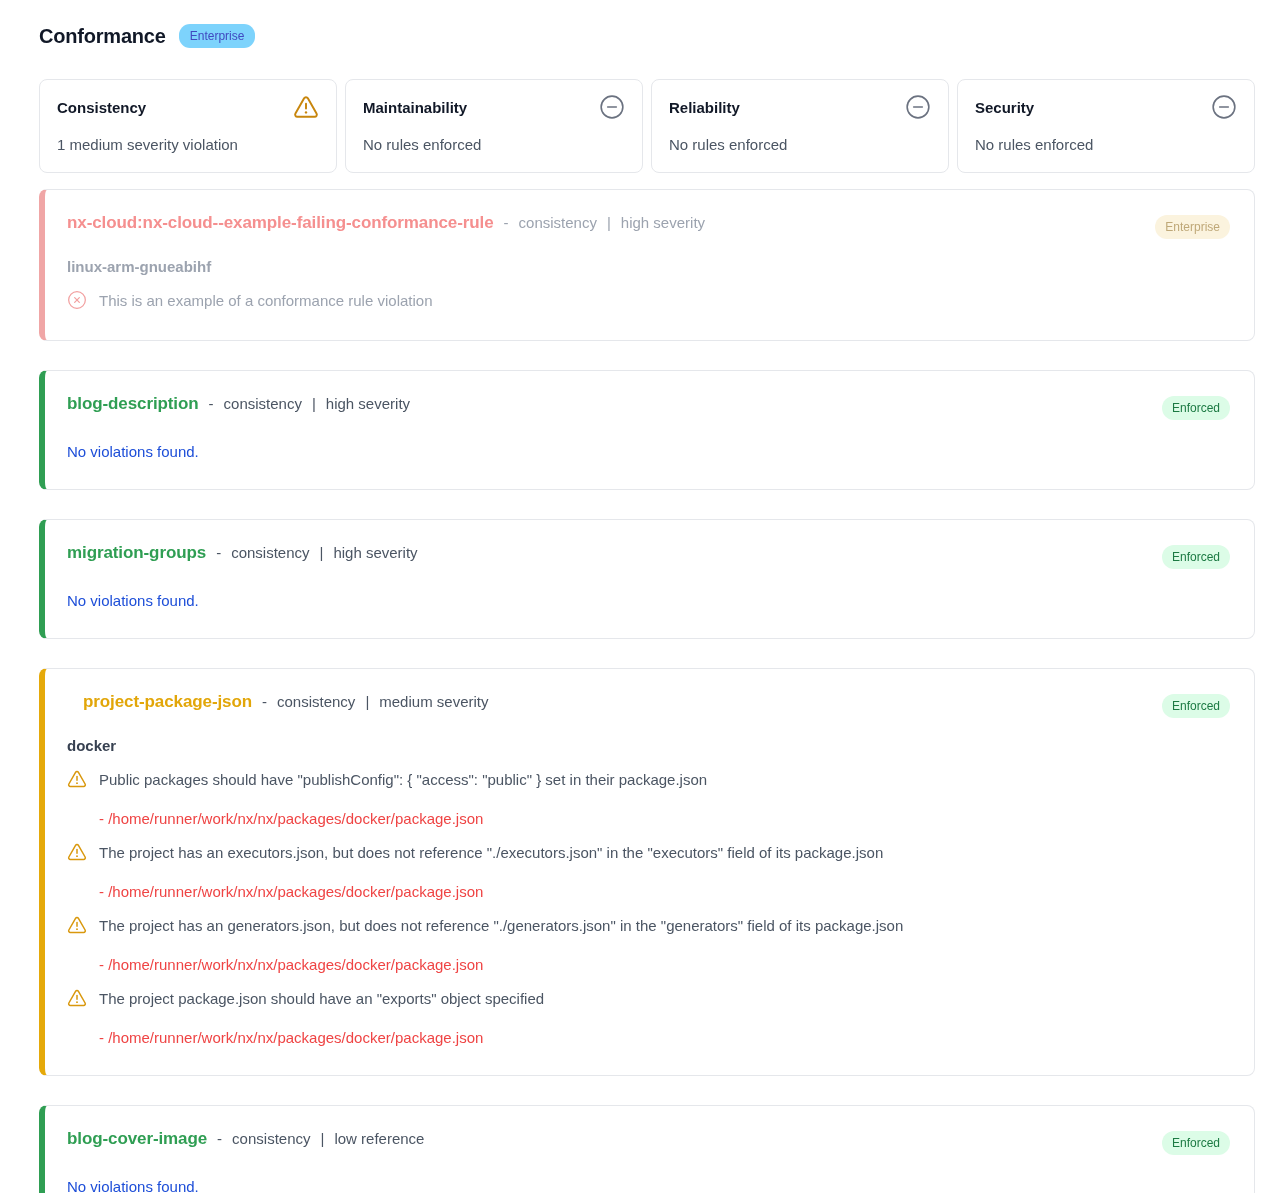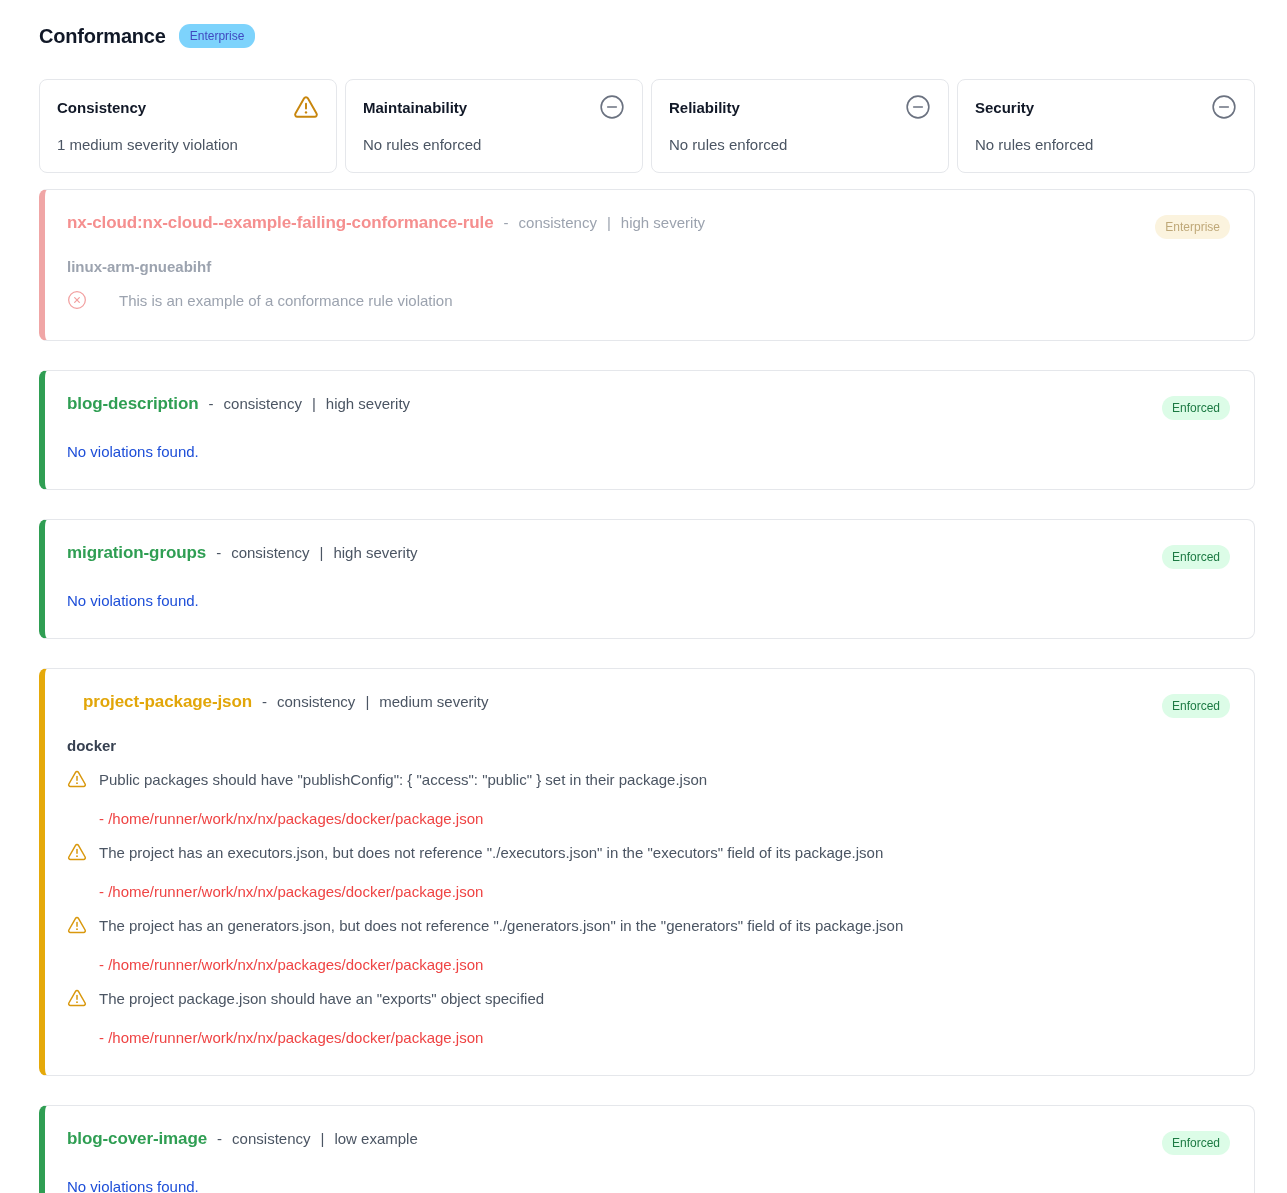--- a/index.html
+++ b/index.html
@@ -45,21 +45,21 @@
     font-size: 12px; line-height: 1; padding: 6px 10px; border-radius: 12px;
     white-space: nowrap; flex: 0 0 auto; margin-top: 2px;
   }
   .project-name { margin-top: 19px; font-size: 15px; font-weight: 700; color: #374151; }
   .rule-card.muted .project-name { color: #9ca3af; }
   .empty-message { margin-top: 23px; font-size: 15px; color: #1d4ed8; }
 
   .violation { margin-top: 15px; }
   .violation-row { display: flex; align-items: flex-start; gap: 12px; }
   .violation-msg { font-size: 15px; color: #4b5563; line-height: 20px; padding-top: 1px; }
-  .rule-card.muted .violation-msg { color: #9ca3af; margin-left: 20px; }
+  .rule-card.muted .violation-msg { color: #9ca3af; }
   .violation-path { margin: 20px 0 0 32px; font-size: 15px; color: #ef4444; }
   .v-icon { flex: 0 0 auto; }
   .v-icon svg { display: block; }
 </style>
 </head>
 <body>
 
 <div class="container">
   <div class="page-header">
     <h1 class="page-title">Conformance</h1>
@@ -235,20 +235,20 @@
           <div class="violation-path">- /home/runner/work/nx/nx/packages/docker/package.json</div>
         </div>
       </div>
       <div class="rule-card" style="border-left-color: rgb(47, 158, 83);">
         <div class="rule-head">
           <div class="rule-title-row">
             <span class="rule-name" style="color: rgb(47, 158, 83);">blog-cover-image</span>
             <span class="rule-meta">-</span>
             <span class="rule-meta">consistency</span>
             <span class="rule-meta">|</span>
-            <span class="rule-meta">low example</span>
+            <span class="rule-meta">low reference</span>
           </div>
           <span class="badge" style="background: rgb(220, 252, 231); color: rgb(28, 122, 67);">Enforced</span>
         </div>
         <div class="empty-message">No violations found.</div>
       </div>
     </div>
 </div>
 
 </body></html>

